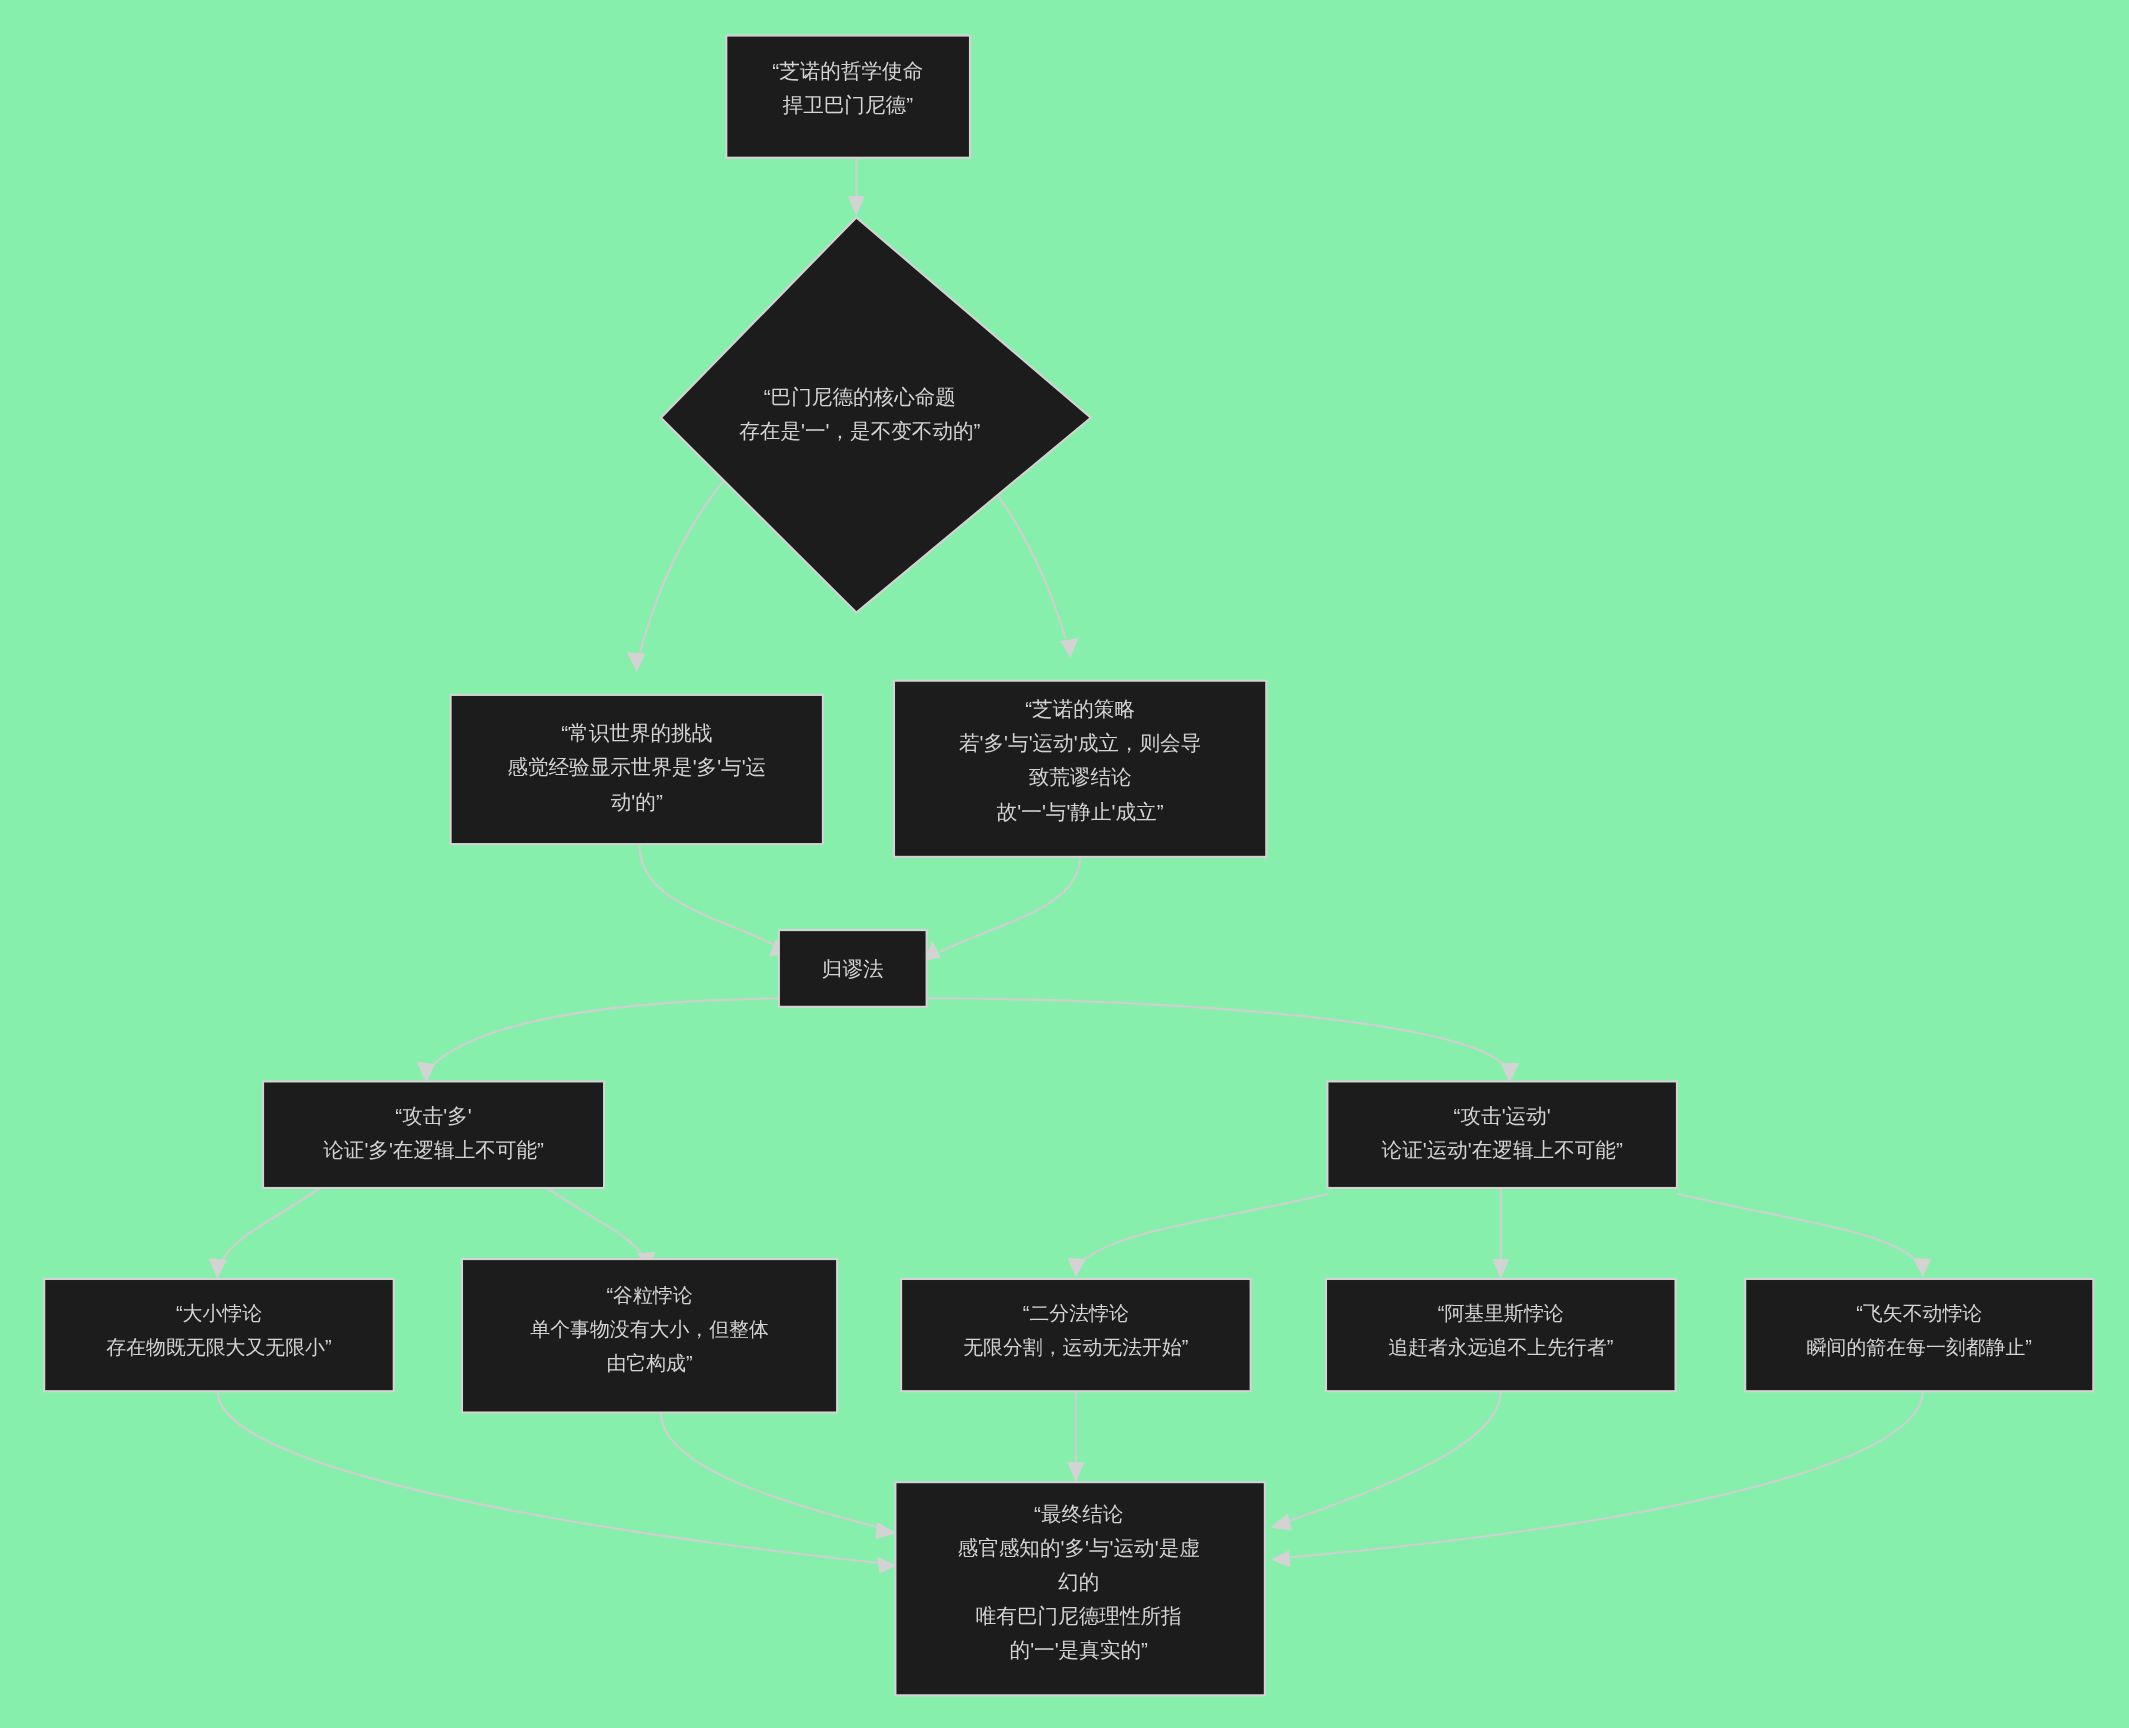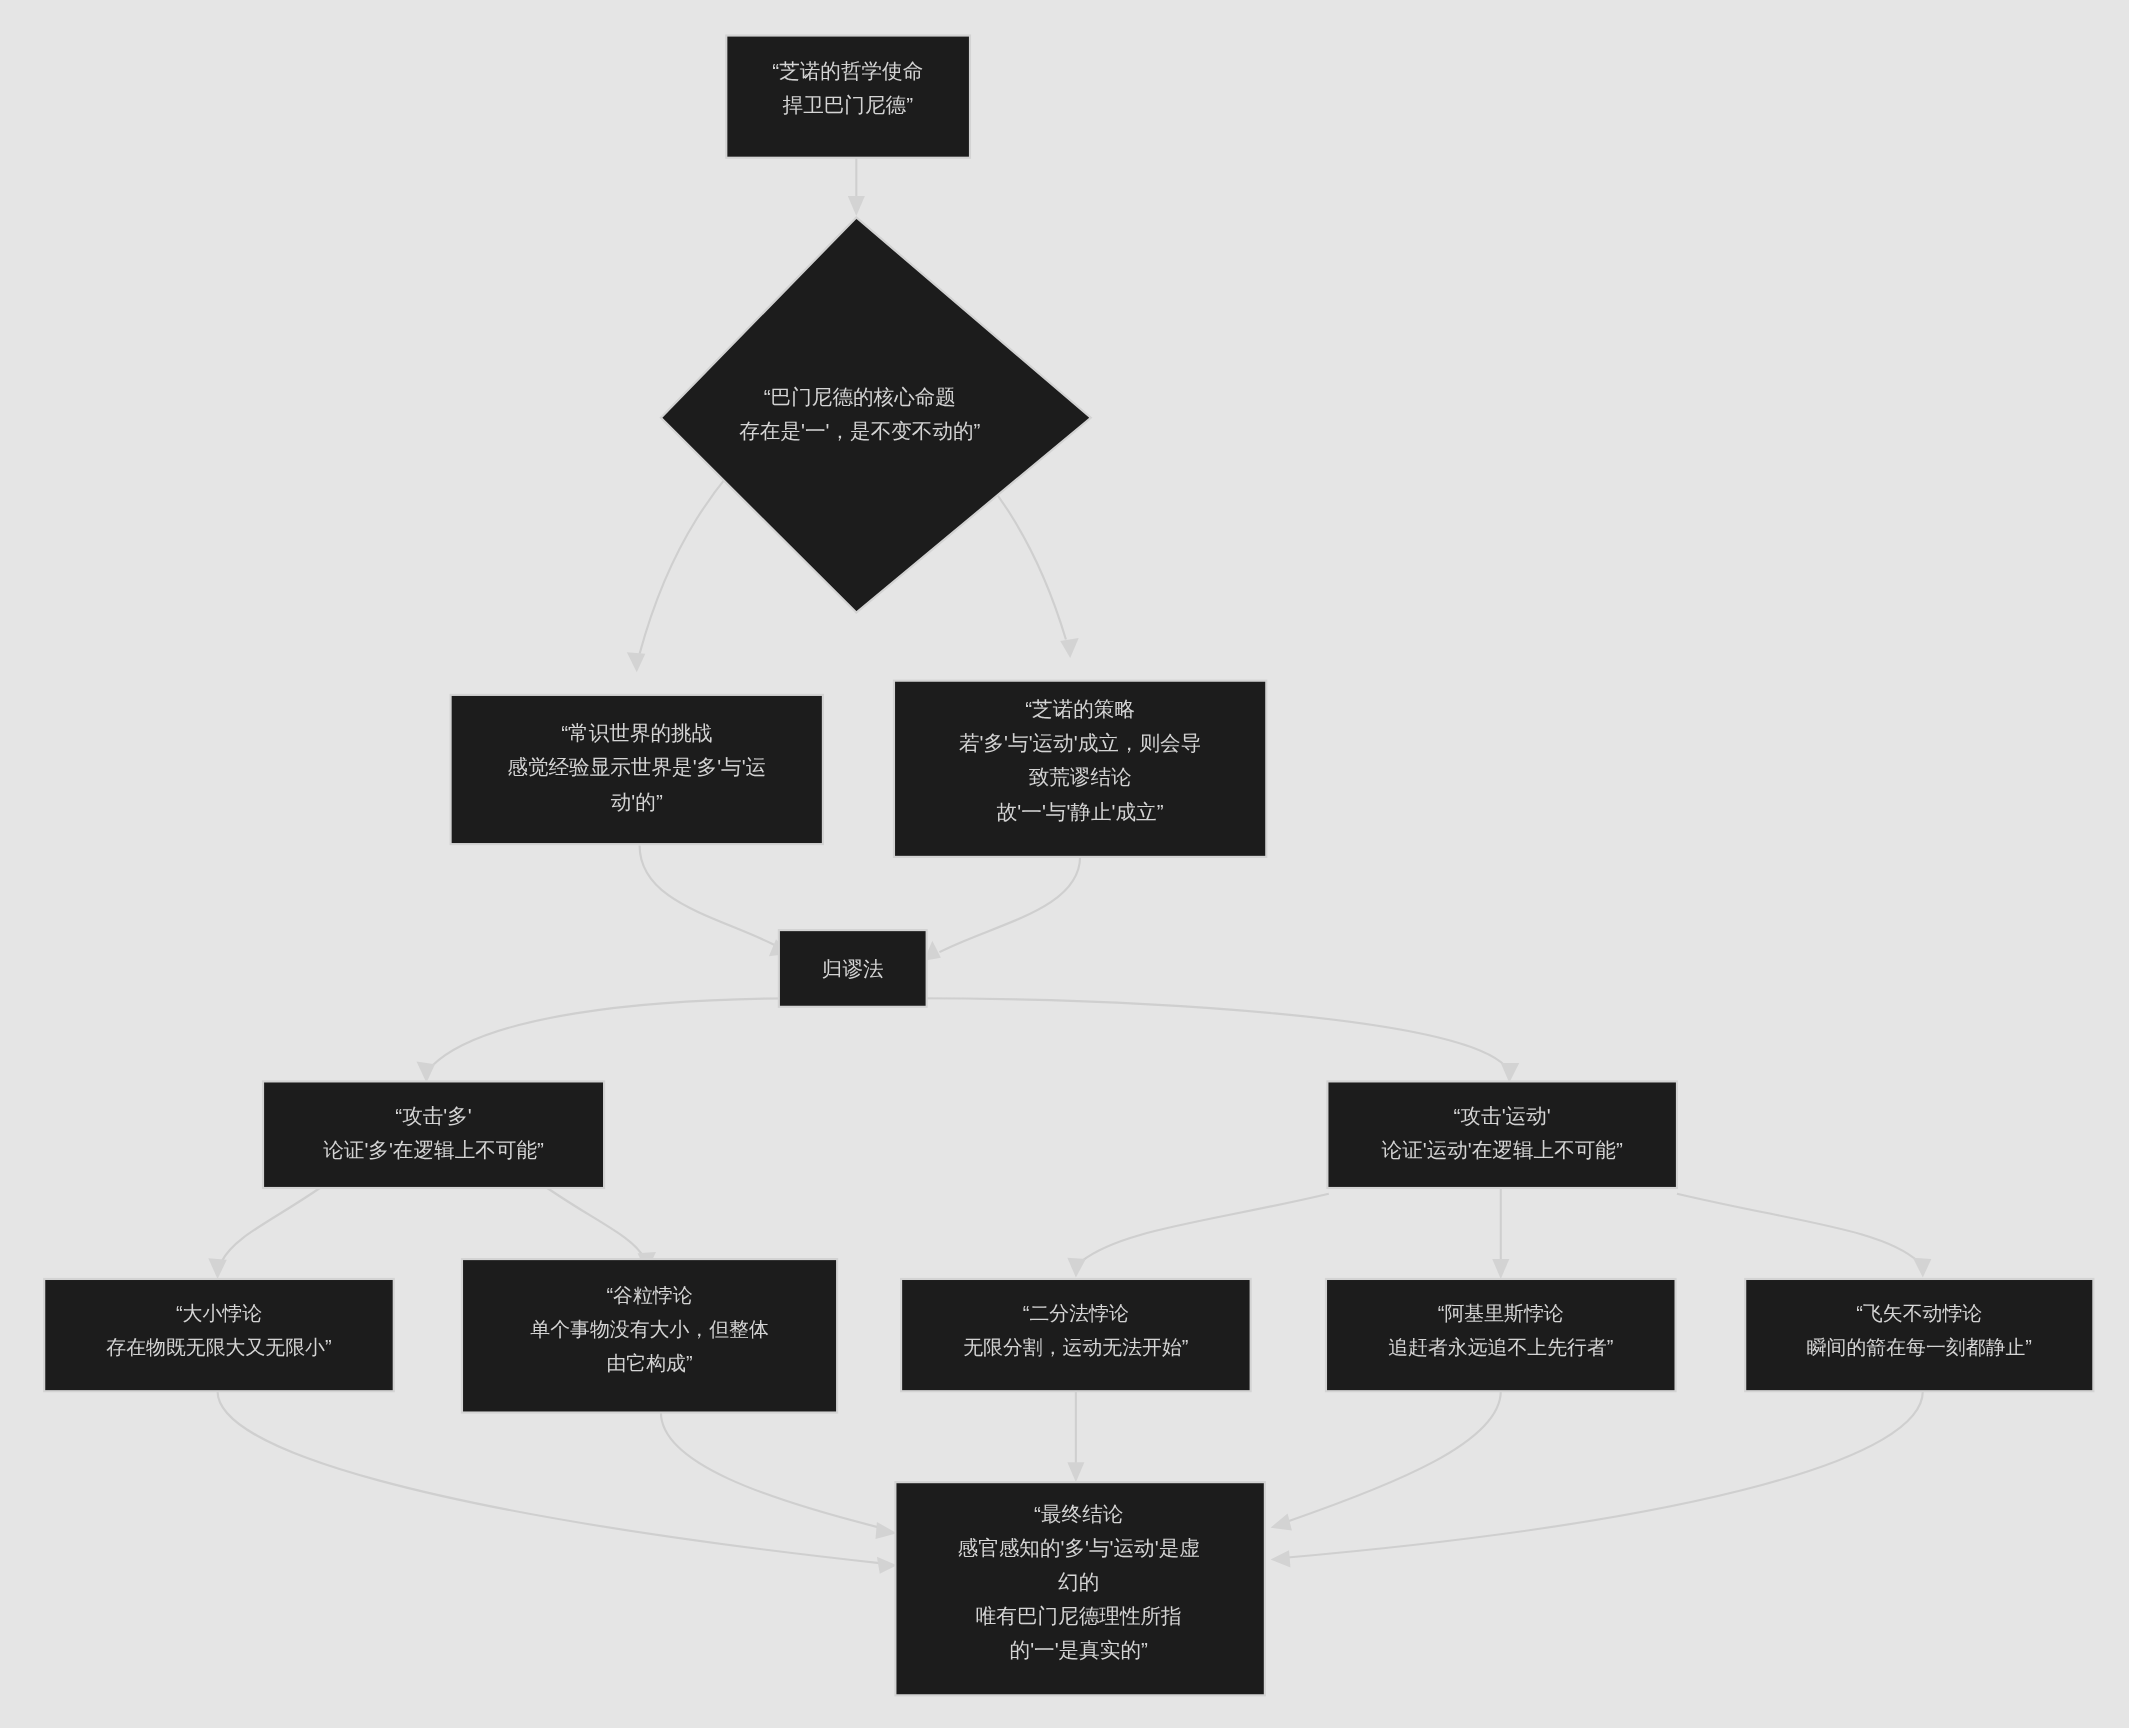--- a/index.html
+++ b/index.html
@@ -1,18 +1,18 @@
 <!DOCTYPE html>
 <html style="font-size:11.4px"><head>
 <meta charset="utf-8">
 <style>
   html,body{margin:0;padding:0;background:#1e1e1e;}
   body{width:2129px;height:1728px;overflow:hidden;
        font-family:"Liberation Sans","DejaVu Sans",sans-serif;}
-  #stage{position:relative;width:2129px;height:1728px;background:#e5e5e5;}
+  #stage{position:relative;width:2129px;height:1728px;background:#86efac;}
   svg#flow{position:absolute;top:0;left:0;width:2129px;height:1728px;display:block;}
   .nodeShape{fill:#1c1c1c;stroke:#d3d3d3;stroke-width:3;}
   .edgePath{fill:none;stroke:#cfcfcf;stroke-width:3;}
   .arrowHead{fill:#d3d3d3;stroke:none;}
   .nodeLabel{fill:#d4d4d4;font-size:29px;text-anchor:middle;
              font-family:"Liberation Sans","DejaVu Sans",sans-serif;}
   .nodeLabel.small{font-size:28px;}
 </style>
 </head>
 <body>

